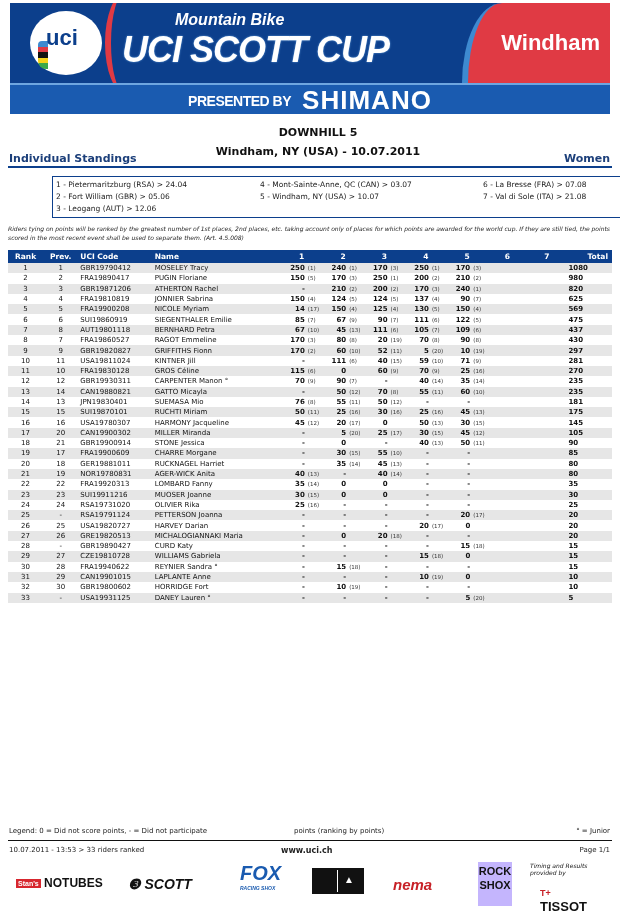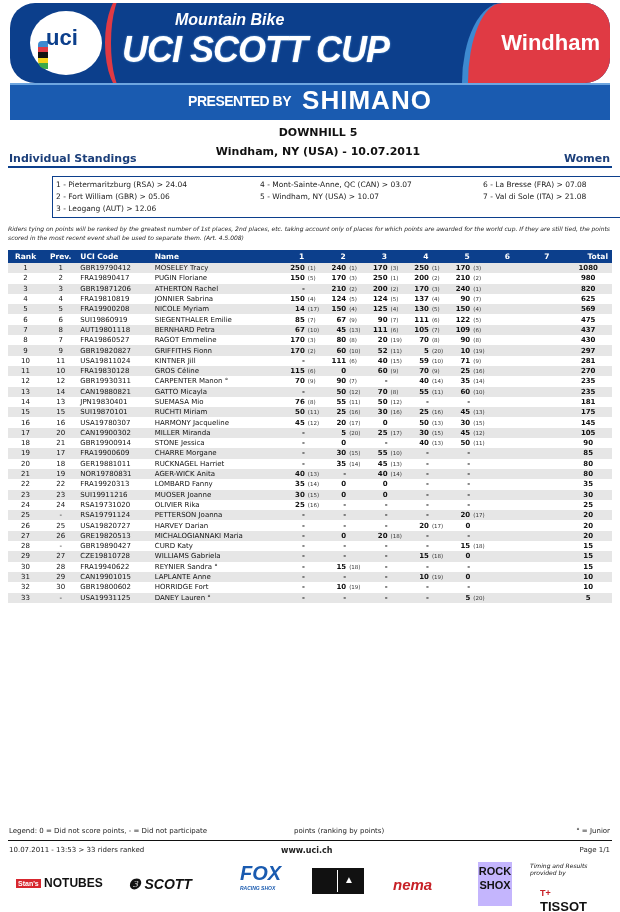--- a/index.html
+++ b/index.html
@@ -1,27 +1,27 @@
 <!DOCTYPE html>
 <html><head>
 <meta charset="utf-8">
 <style>
   * { box-sizing: border-box; margin: 0; padding: 0; }
   body { width: 620px; height: 912px; background: #fff; font-family: "DejaVu Sans", sans-serif; color: #111; position: relative; overflow: hidden; }
   .banner { position: absolute; left: 10px; top: 3px; width: 600px; height: 112px; }
-  .banner-top { position: absolute; left: 0; top: 0; width: 600px; height: 80px; background: #0c3f8c; overflow: hidden; border-radius: 25px; }
+  .banner-top { position: absolute; left: 0; top: 0; width: 600px; height: 80px; background: #0c3f8c; overflow: hidden; }
   .banner-red { position: absolute; right: 0; top: 0; width: 148px; height: 80px; background: #e03a44; border-left: 6px solid #3e8ad0; border-radius: 40px 0 0 0 / 80px 0 0 0; }
   .banner-arc { position: absolute; left: 95px; top: -10px; width: 40px; height: 100px; border-left: 6px solid #e03a44; border-radius: 50% 0 0 50%; }
   .uci-logo { position: absolute; left: 20px; top: 8px; width: 72px; height: 64px; background: #fff; border-radius: 50%; }
   .uci-logo span { position: absolute; left: 16px; top: 14px; font: bold 22px "Liberation Sans", sans-serif; color: #0c3f8c; }
   .uci-stripes { position: absolute; left: 8px; top: 30px; width: 10px; height: 28px; background: linear-gradient(#3e8ad0 0 20%, #e03a44 20% 40%, #111 40% 60%, #f5d21a 60% 80%, #3ba84a 80% 100%); border-radius: 4px 0 0 8px; }
   .banner-mtb { position: absolute; left: 165px; top: 8px; font: italic bold 16px "Liberation Sans", sans-serif; color: #fff; }
   .banner-wc { position: absolute; left: 112px; top: 26px; font: italic bold 36px "Liberation Sans", sans-serif; color: #fff; letter-spacing: -1px; text-shadow: 0 0 2px #6ea6e0; }
   .banner-city { position: absolute; right: 10px; top: 27px; font: bold 22px "Liberation Sans", sans-serif; color: #fff; }
-  .banner-bottom { position: absolute; left: 0; top: 80px; width: 600px; height: 37px; background: #1a5bb0; border-top: 2px solid #6ea6e0; text-align: center; }
+  .banner-bottom { position: absolute; left: 0; top: 80px; width: 600px; height: 31px; background: #1a5bb0; border-top: 2px solid #6ea6e0; text-align: center; }
   .banner-bottom .pres { font: bold 14px "Liberation Sans", sans-serif; color: #fff; vertical-align: middle; letter-spacing: -0.5px; }
   .banner-bottom .shim { font: bold 26px "Liberation Sans", sans-serif; color: #fff; vertical-align: middle; margin-left: 6px; letter-spacing: 1px; }
 
   .title { position: absolute; left: 8px; width: 620px; text-align: center; font-weight: bold; font-size: 11px; color: #111; }
   .title1 { top: 126px; }
   .title2 { top: 145px; }
   .subtitle-left { position: absolute; left: 9px; top: 152px; font: bold 11px "DejaVu Sans", sans-serif; color: #1c3f7a; }
   .subtitle-right { position: absolute; right: 10px; top: 152px; font: bold 11px "DejaVu Sans", sans-serif; color: #1c3f7a; }
   .rule { position: absolute; left: 8px; width: 604px; height: 2px; background: #0c3f8c; }
 
@@ -32,21 +32,21 @@
 
   table { position: absolute; left: 8px; top: 250px; width: 604px; border-collapse: collapse; font-size: 7px; }
   thead tr { background: #0c3f8c; color: #fff; }
   th { font-weight: bold; font-size: 7.5px; height: 13px; padding: 0 2px; }
   td { height: 10.3px; padding: 0 2px; white-space: nowrap; }
   tbody tr:nth-child(odd) { background: #e6e6e6; }
   tbody tr:nth-child(even) { background: #fff; }
   .c-rank, .c-prev { text-align: center; }
   .c-pts { text-align: right; font-weight: bold; padding-right: 1px; }
   .c-pl { text-align: left; font-size: 5.5px; padding-left: 2px; color: #333; }
-  .c-total { text-align: center; font-weight: bold; padding-right: 4px; }
+  .c-total { text-align: left; font-weight: bold; padding-right: 4px; }
   th.left { text-align: left; }
   th.right { text-align: right; padding-right: 4px; }
 
   .legend { position: absolute; top: 827px; font-size: 7px; color: #222; }
   .footer { position: absolute; top: 846px; font-size: 7px; color: #222; }
   .footer.url { font-weight: bold; font-size: 8px; }
   .sponsors { position: absolute; left: 8px; top: 862px; width: 604px; height: 46px; }
   .sp { position: absolute; top: 14px; font-weight: bold; font-family: "Liberation Sans", sans-serif; }
 </style>
 </head>

